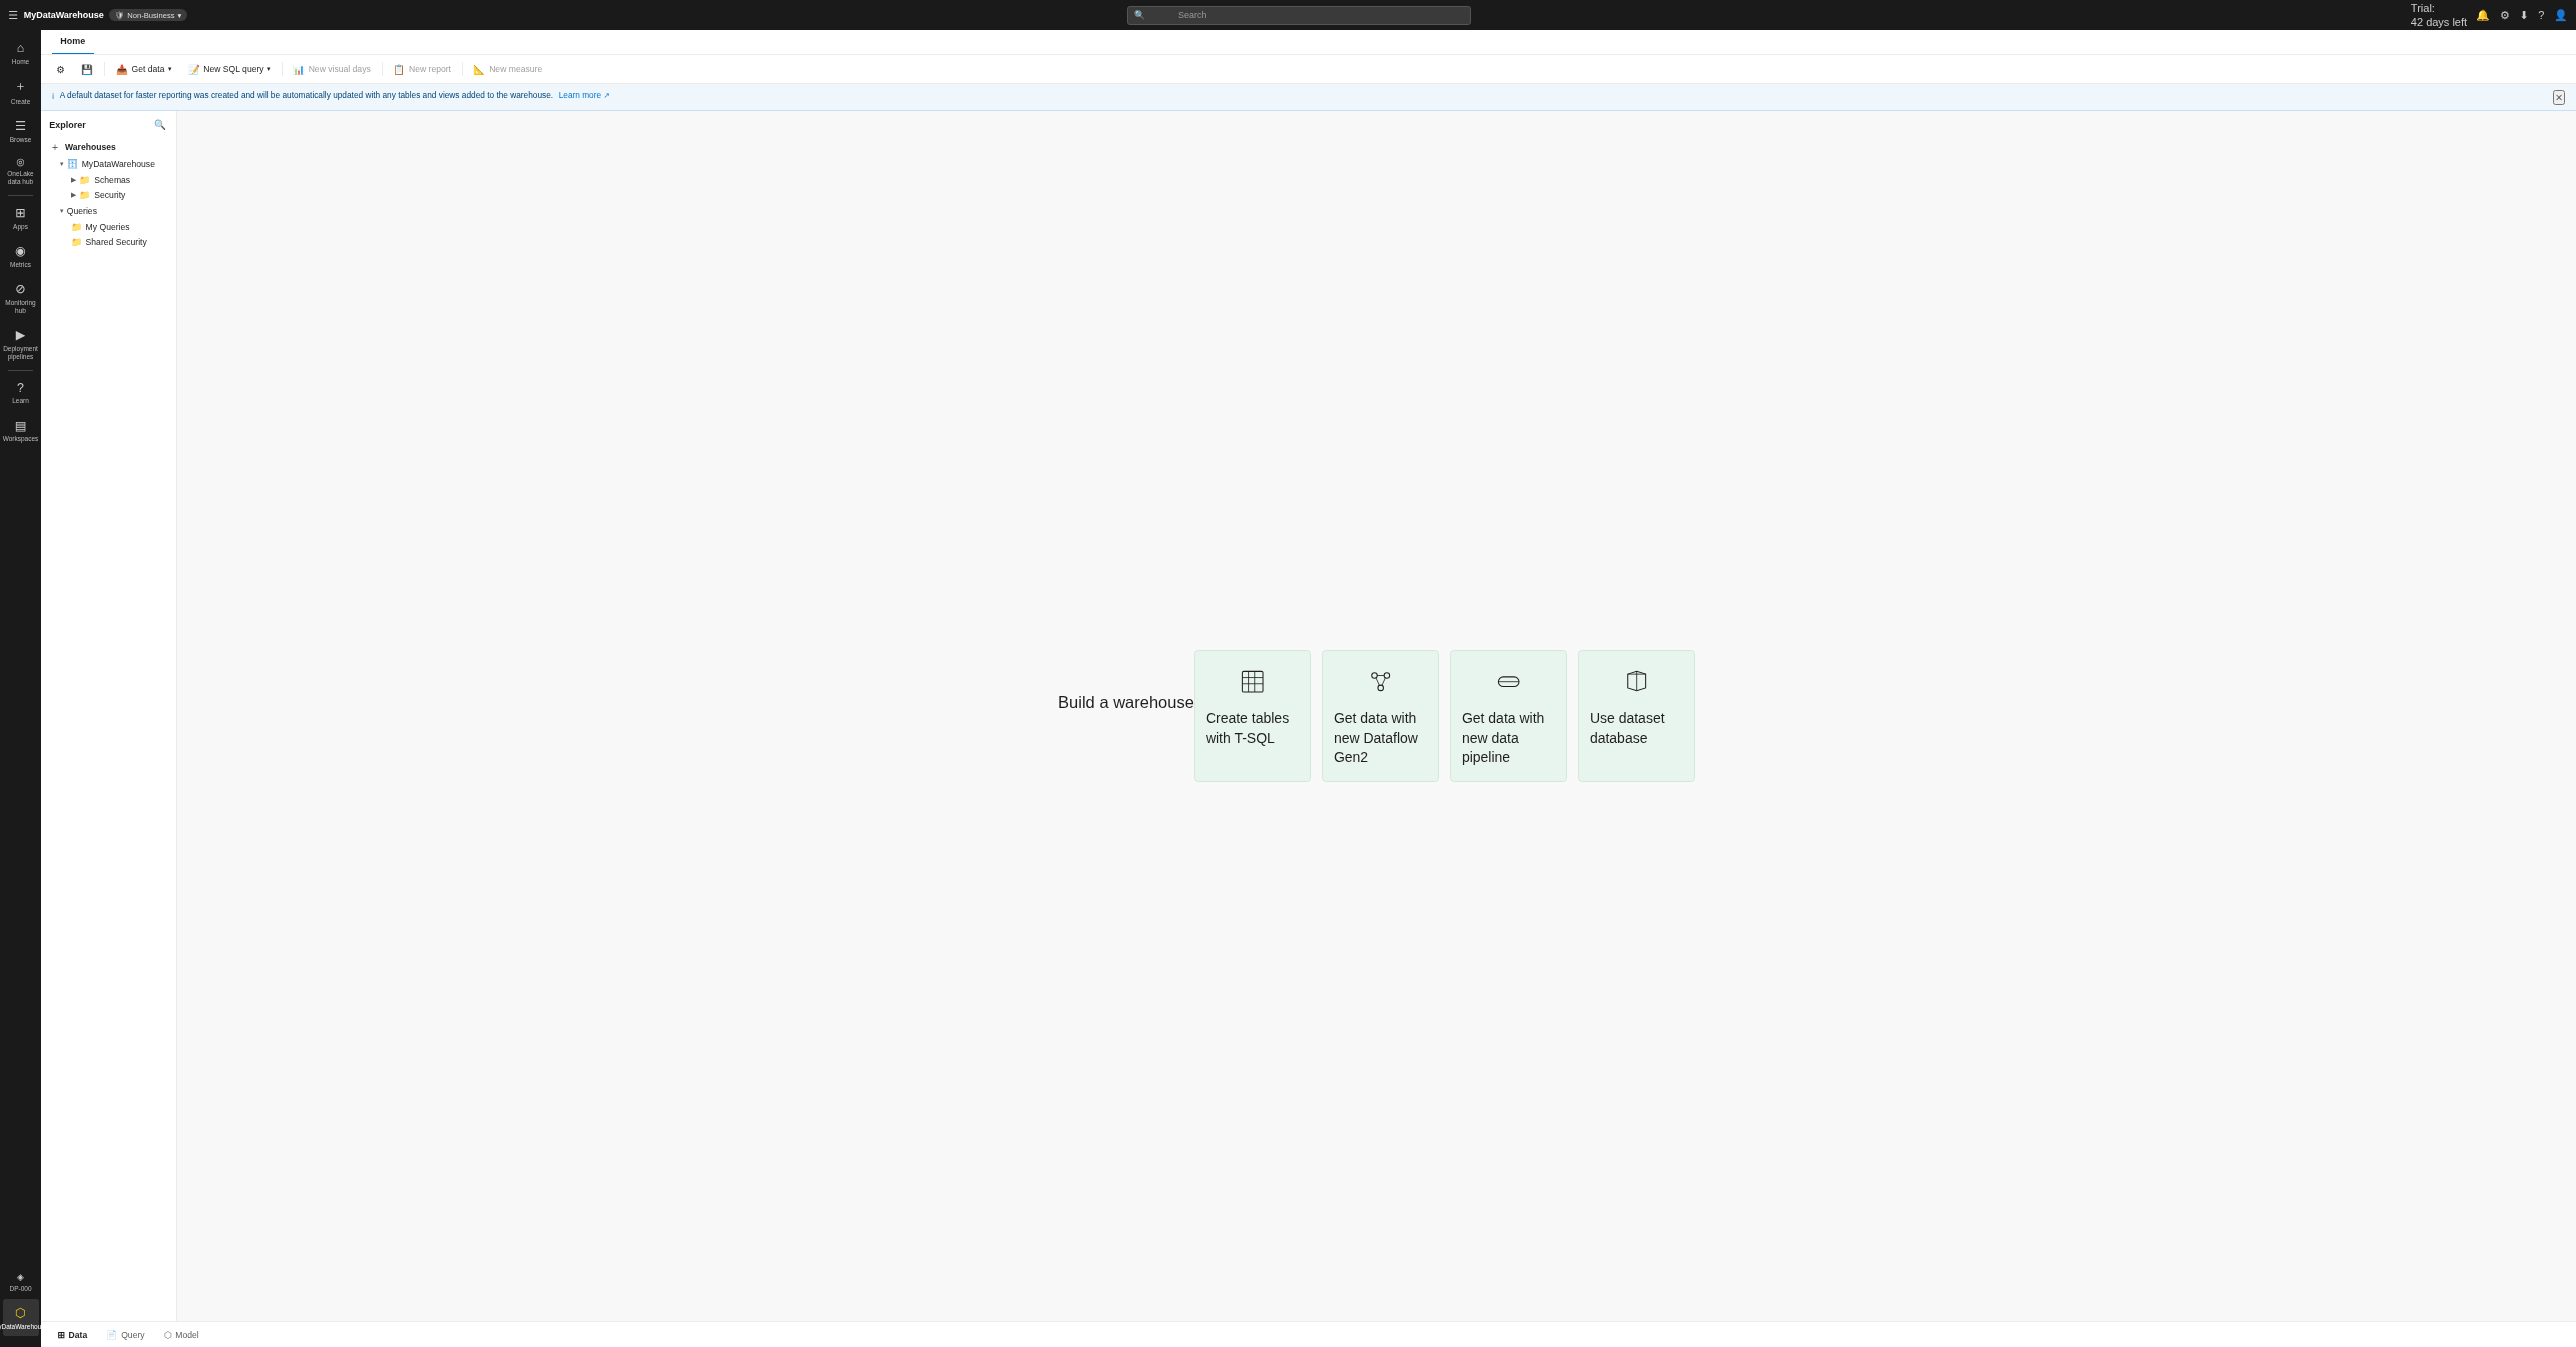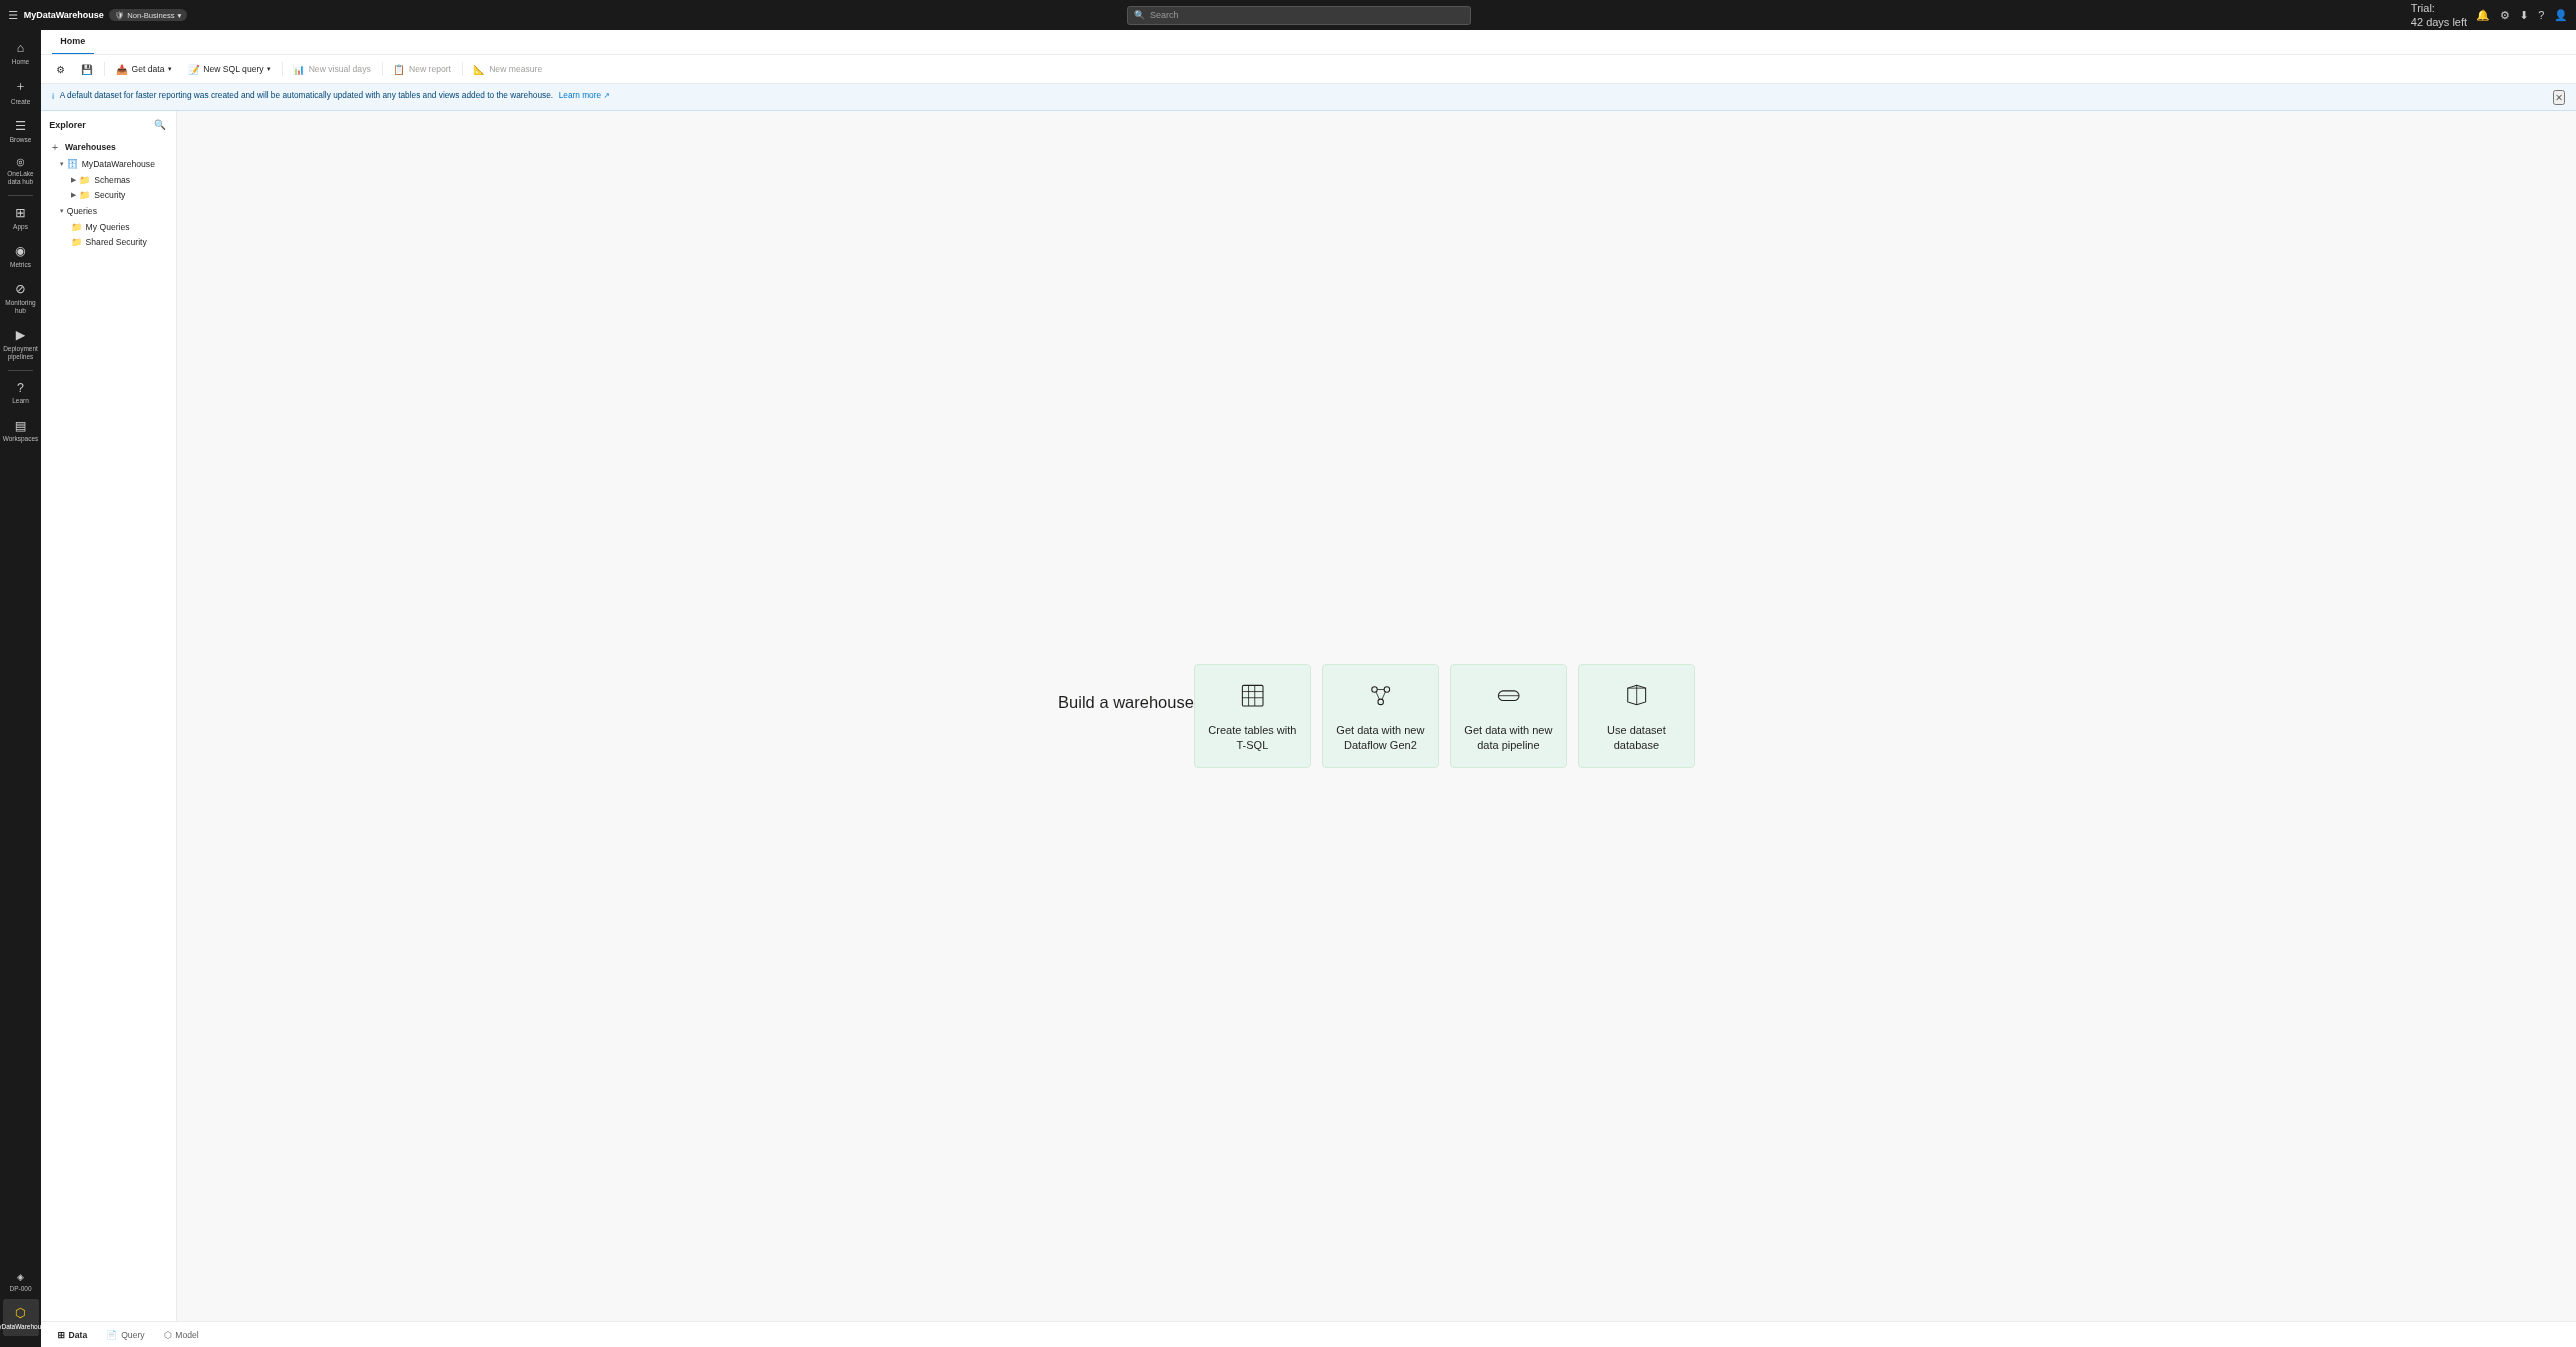--- a/index.html
+++ b/index.html
@@ -54,20 +54,21 @@
       height: 19px;
       gap: 4.1px;
     }
     .search-box input {
       background: transparent;
       border: none;
       outline: none;
       color: #ccc;
       font-size: 9px;
       flex: 1;
+      margin-left: 28px;
     }
     .search-box input::placeholder { color: #999; }
     .topbar-right {
       display: flex;
       align-items: center;
       gap: 9.6px;
       flex: 0 0 auto;
     }
     .topbar-right .trial-info {
       font-size: 11px;
@@ -339,23 +340,23 @@
       padding: 19px 11px 13.8px 11px;
       display: flex;
       flex-direction: column;
       align-items: center;
       gap: 11px;
       cursor: pointer;
       transition: box-shadow 0.15s;
     }
     .action-card-icon { font-size: 19px; color: #201f1e; }
     .action-card-label {
-      font-size: 11px;
+      font-size: 14px;
       color: #201f1e;
-      text-align: center;
+      text-align: left;
       line-height: 1.4;
     }
 
     
     .bottom-tabbar {
       height: 26px;
       background: #fff;
       border-top: 0.7px solid #edebe9;
       display: flex;
       align-items: center;

